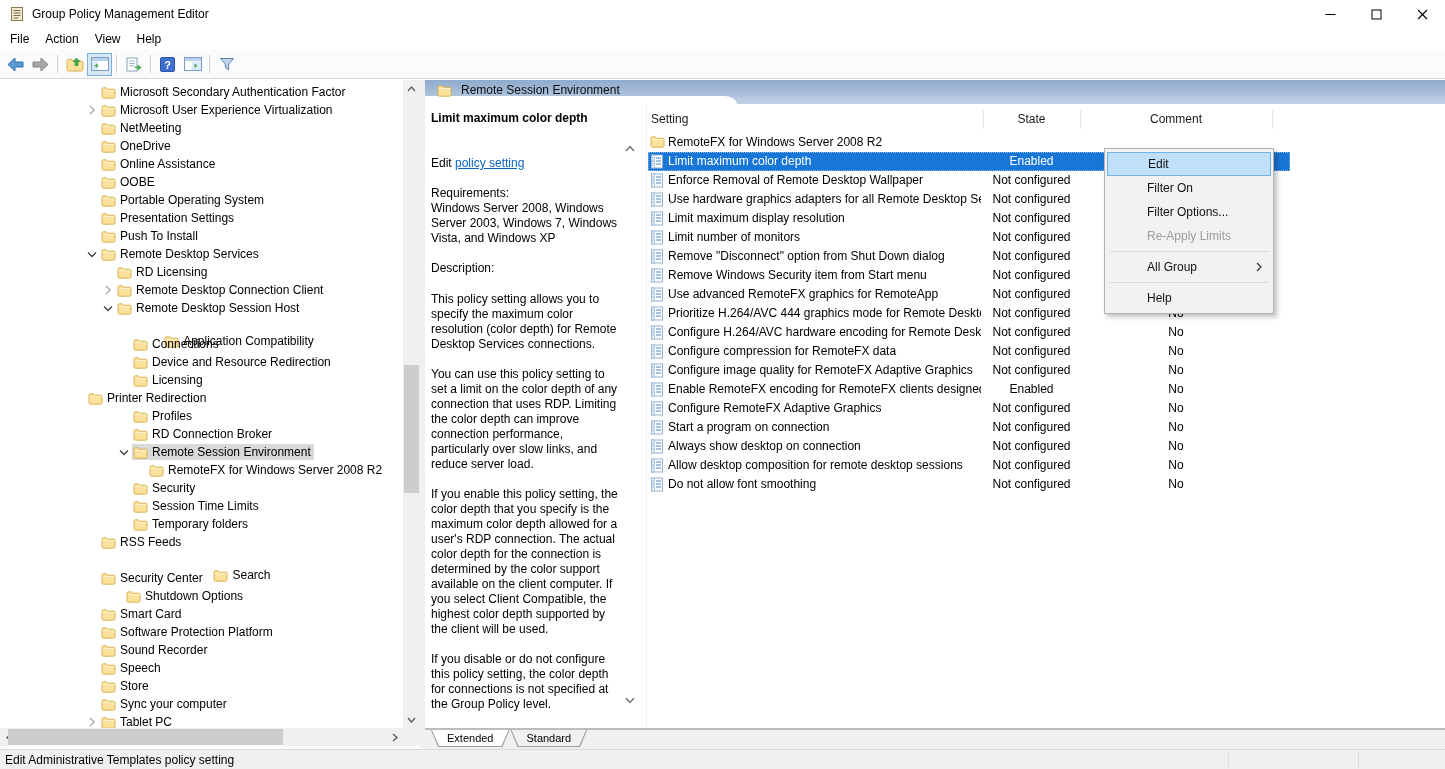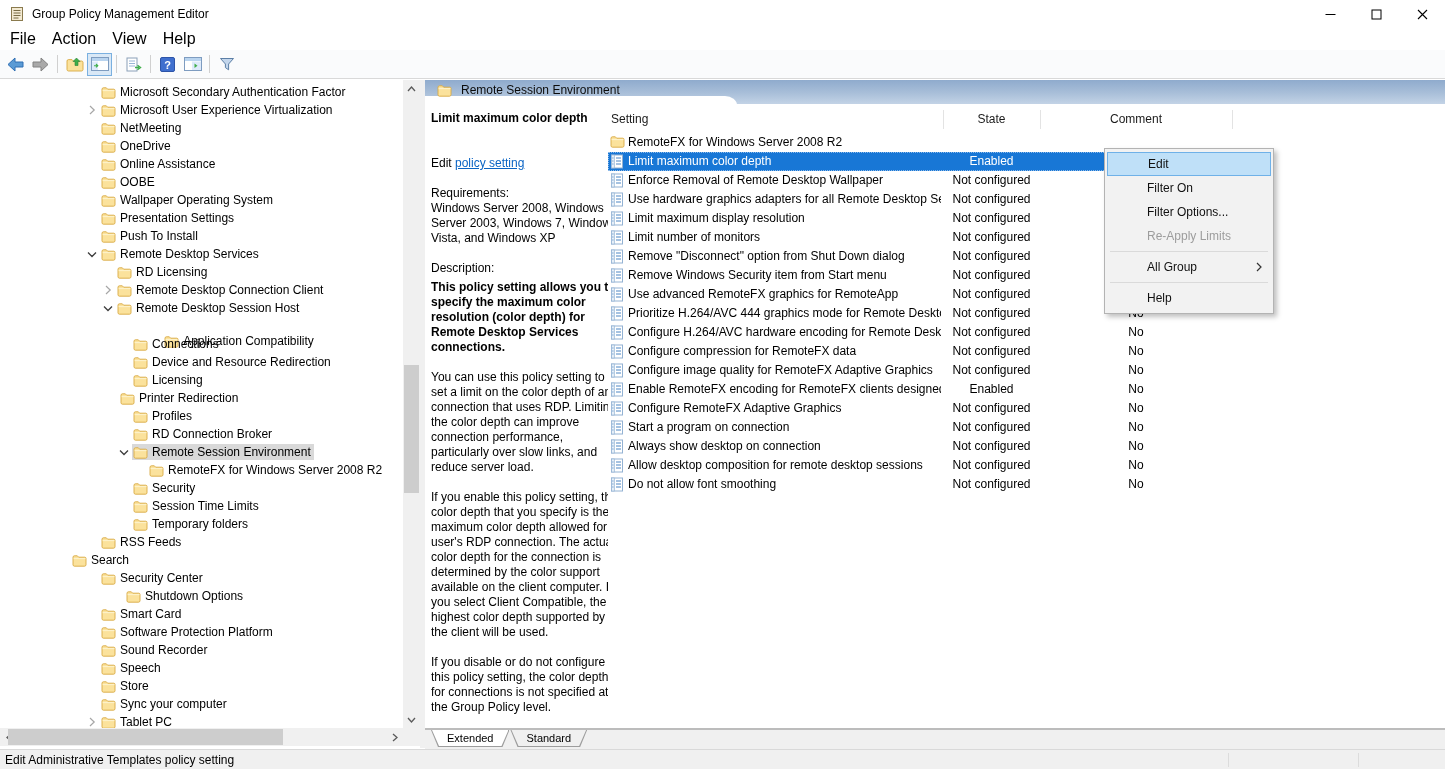--- a/index.html
+++ b/index.html
@@ -6,21 +6,21 @@
   #window{position:relative;width:1445px;height:769px;background:#ffffff;overflow:hidden;
           font-family:"Liberation Sans","DejaVu Sans",sans-serif;font-size:12px;color:#000;}
   
   #titlebar{position:absolute;left:0;top:0;width:1445px;height:28px;background:#fff;display:flex;align-items:center;}
   #title-icon{margin-left:9px;display:flex;}
   #title-text{margin-left:7px;font-size:12px;color:#000;}
   #win-controls{position:absolute;right:0;top:0;height:28px;display:flex;}
   .win-btn{width:46px;height:28px;display:flex;align-items:center;justify-content:center;background:#fff;border:none;padding:0;}
   
   #menubar{position:absolute;left:0;top:28px;width:1445px;height:22px;background:#fff;display:flex;align-items:center;padding-left:2px;}
-  .menu-item{padding:3px 8px;font-size:16px;color:#000;}
+  .menu-item{padding:3px 8px;font-size:12px;color:#000;}
   
   #toolbar{position:absolute;left:0;top:50px;width:1445px;height:29px;background:#fafbfc;border-bottom:1px solid #d9d9d9;display:flex;align-items:center;padding-left:3px;box-sizing:border-box;}
   .tool-btn{width:25px;height:23px;display:flex;align-items:center;justify-content:center;border:1px solid transparent;background:transparent;padding:0;}
   .tool-btn.pressed{background:#d9e8f6;border:1px solid #7ab0e0;}
   .tool-sep{width:1px;height:18px;background:#d0d0d0;margin:0 4px;}
   .ticon{display:flex;}
   
   #tree-pane{position:absolute;left:0;top:80px;width:420px;height:648px;background:#fff;overflow:hidden;}
   #tree-content{position:absolute;left:0;top:3px;width:402px;}
   .trow{height:18px;display:flex;align-items:center;white-space:nowrap;font-size:12px;}
@@ -43,27 +43,27 @@
   #band-content{position:absolute;left:437px;top:83px;display:flex;align-items:center;gap:9px;z-index:2;}
   #band-label{font-size:12px;color:#0c0c0c;}
   
   #help-pane{position:absolute;left:425px;top:104px;width:220px;height:624px;background:#fff;overflow:hidden;}
   #help-inner{margin:7px 26px 0 6px;width:188px;line-height:15px;font-size:12px;}
   #hp-title{font-weight:bold;margin:0;}
   #hp-editline{margin-top:30px;}
   #hp-edit-link{color:#0a64c4;text-decoration:underline;}
   .hp-block{margin-top:15px;}
   #hp-desc p{margin:15px 0 0 0;}
-  #hp-desc p:first-child{margin-top:4px;font-weight:bold;}
+  #hp-desc p:first-child{margin-top:16px;}
   .mini-scroll{position:absolute;width:16px;height:16px;display:flex;align-items:center;justify-content:center;background:#fff;border:none;padding:0;}
   #hp-up{left:622px;top:140px;}
   #hp-down{left:622px;top:692px;}
   #hp-sep{position:absolute;left:646px;top:104px;width:1px;height:624px;background:#f0f0f0;}
   
-  #list-pane{position:absolute;left:608px;top:104px;width:797px;height:624px;background:#fff;}
+  #list-pane{position:absolute;left:648px;top:104px;width:797px;height:624px;background:#fff;}
   #list-header{position:absolute;left:0;top:4px;width:797px;height:23px;font-size:12px;color:#1a1a1a;}
   .hcol{position:absolute;top:0;height:23px;line-height:23px;}
   #col-setting{left:0;width:335px;padding-left:3px;box-sizing:border-box;}
   #col-state{left:335px;width:97px;text-align:center;}
   #col-comment{left:432px;width:192px;text-align:center;}
   .hsep{position:absolute;top:2px;width:1px;height:19px;background:#e3e3e3;}
   #list-rows{position:absolute;left:0;top:29px;width:797px;}
   .lrow{position:relative;height:19px;width:642px;font-size:12px;}
   .lrow .ico{position:absolute;left:2px;top:2px;display:flex;}
   .lrow .cell{position:absolute;top:0;height:19px;line-height:19px;white-space:nowrap;}
@@ -296,21 +296,21 @@
   </div>
         <div class="trow" style="padding-left: 84px;">
     <span class="expander"></span>
     <span class="sel-wrap">
       <span class="folder-ico">
               <svg width="15" height="13" viewBox="0 0 15 13">
                 <path d="M1 3.2 C1 2.4 1.6 1.8 2.4 1.8 H5.3 L6.7 3.2 H12.8 C13.6 3.2 14 3.7 14 4.4 V10.8 C14 11.6 13.4 12.2 12.6 12.2 H2.4 C1.6 12.2 1 11.6 1 10.8 Z" fill="#fbe29c" stroke="#d8a943" stroke-width="0.9"></path>
                 <path d="M1.6 4.6 H13.4" stroke="#fdf2cb" stroke-width="1.1" fill="none"></path>
               </svg>
             </span>
-      <span class="tlabel">Wallpaper Operating System</span>
+      <span class="tlabel">Portable Operating System</span>
     </span>
   </div>
         <div class="trow" style="padding-left: 84px;">
     <span class="expander"></span>
     <span class="sel-wrap">
       <span class="folder-ico">
               <svg width="15" height="13" viewBox="0 0 15 13">
                 <path d="M1 3.2 C1 2.4 1.6 1.8 2.4 1.8 H5.3 L6.7 3.2 H12.8 C13.6 3.2 14 3.7 14 4.4 V10.8 C14 11.6 13.4 12.2 12.6 12.2 H2.4 C1.6 12.2 1 11.6 1 10.8 Z" fill="#fbe29c" stroke="#d8a943" stroke-width="0.9"></path>
                 <path d="M1.6 4.6 H13.4" stroke="#fdf2cb" stroke-width="1.1" fill="none"></path>
               </svg>
@@ -431,21 +431,21 @@
     <span class="sel-wrap">
       <span class="folder-ico">
               <svg width="15" height="13" viewBox="0 0 15 13">
                 <path d="M1 3.2 C1 2.4 1.6 1.8 2.4 1.8 H5.3 L6.7 3.2 H12.8 C13.6 3.2 14 3.7 14 4.4 V10.8 C14 11.6 13.4 12.2 12.6 12.2 H2.4 C1.6 12.2 1 11.6 1 10.8 Z" fill="#fbe29c" stroke="#d8a943" stroke-width="0.9"></path>
                 <path d="M1.6 4.6 H13.4" stroke="#fdf2cb" stroke-width="1.1" fill="none"></path>
               </svg>
             </span>
       <span class="tlabel">Licensing</span>
     </span>
   </div>
-        <div class="trow" style="padding-left: 103px;">
+        <div class="trow" style="padding-left: 47px; gap: 24px;">
     <span class="expander"></span>
     <span class="sel-wrap">
       <span class="folder-ico">
               <svg width="15" height="13" viewBox="0 0 15 13">
                 <path d="M1 3.2 C1 2.4 1.6 1.8 2.4 1.8 H5.3 L6.7 3.2 H12.8 C13.6 3.2 14 3.7 14 4.4 V10.8 C14 11.6 13.4 12.2 12.6 12.2 H2.4 C1.6 12.2 1 11.6 1 10.8 Z" fill="#fbe29c" stroke="#d8a943" stroke-width="0.9"></path>
                 <path d="M1.6 4.6 H13.4" stroke="#fdf2cb" stroke-width="1.1" fill="none"></path>
               </svg>
             </span>
       <span class="tlabel">Printer Redirection</span>
     </span>
@@ -543,21 +543,21 @@
     <span class="sel-wrap">
       <span class="folder-ico">
               <svg width="15" height="13" viewBox="0 0 15 13">
                 <path d="M1 3.2 C1 2.4 1.6 1.8 2.4 1.8 H5.3 L6.7 3.2 H12.8 C13.6 3.2 14 3.7 14 4.4 V10.8 C14 11.6 13.4 12.2 12.6 12.2 H2.4 C1.6 12.2 1 11.6 1 10.8 Z" fill="#fbe29c" stroke="#d8a943" stroke-width="0.9"></path>
                 <path d="M1.6 4.6 H13.4" stroke="#fdf2cb" stroke-width="1.1" fill="none"></path>
               </svg>
             </span>
       <span class="tlabel">RSS Feeds</span>
     </span>
   </div>
-        <div class="trow" style="padding-left: 55px;">
+        <div class="trow" style="padding-left: 84px; flex-direction: column;">
     <span class="expander"></span>
     <span class="sel-wrap">
       <span class="folder-ico">
               <svg width="15" height="13" viewBox="0 0 15 13">
                 <path d="M1 3.2 C1 2.4 1.6 1.8 2.4 1.8 H5.3 L6.7 3.2 H12.8 C13.6 3.2 14 3.7 14 4.4 V10.8 C14 11.6 13.4 12.2 12.6 12.2 H2.4 C1.6 12.2 1 11.6 1 10.8 Z" fill="#fbe29c" stroke="#d8a943" stroke-width="0.9"></path>
                 <path d="M1.6 4.6 H13.4" stroke="#fdf2cb" stroke-width="1.1" fill="none"></path>
               </svg>
             </span>
       <span class="tlabel">Search</span>
     </span>

